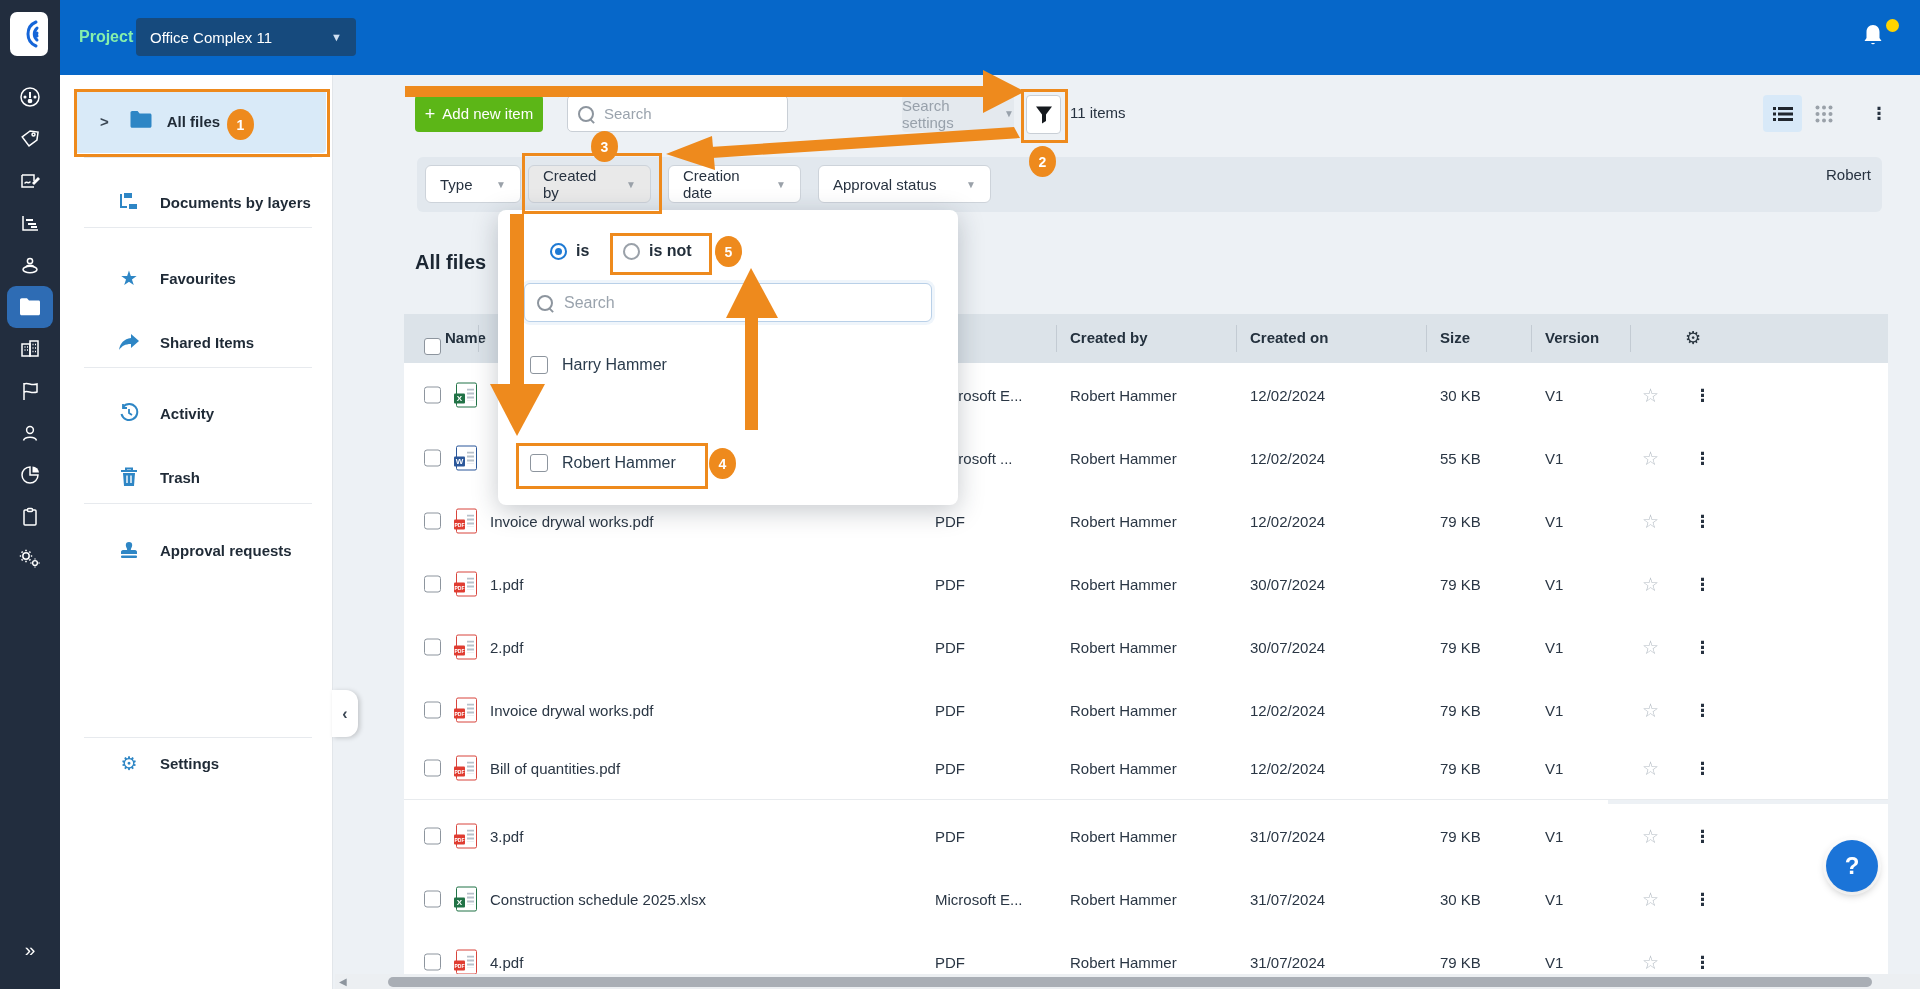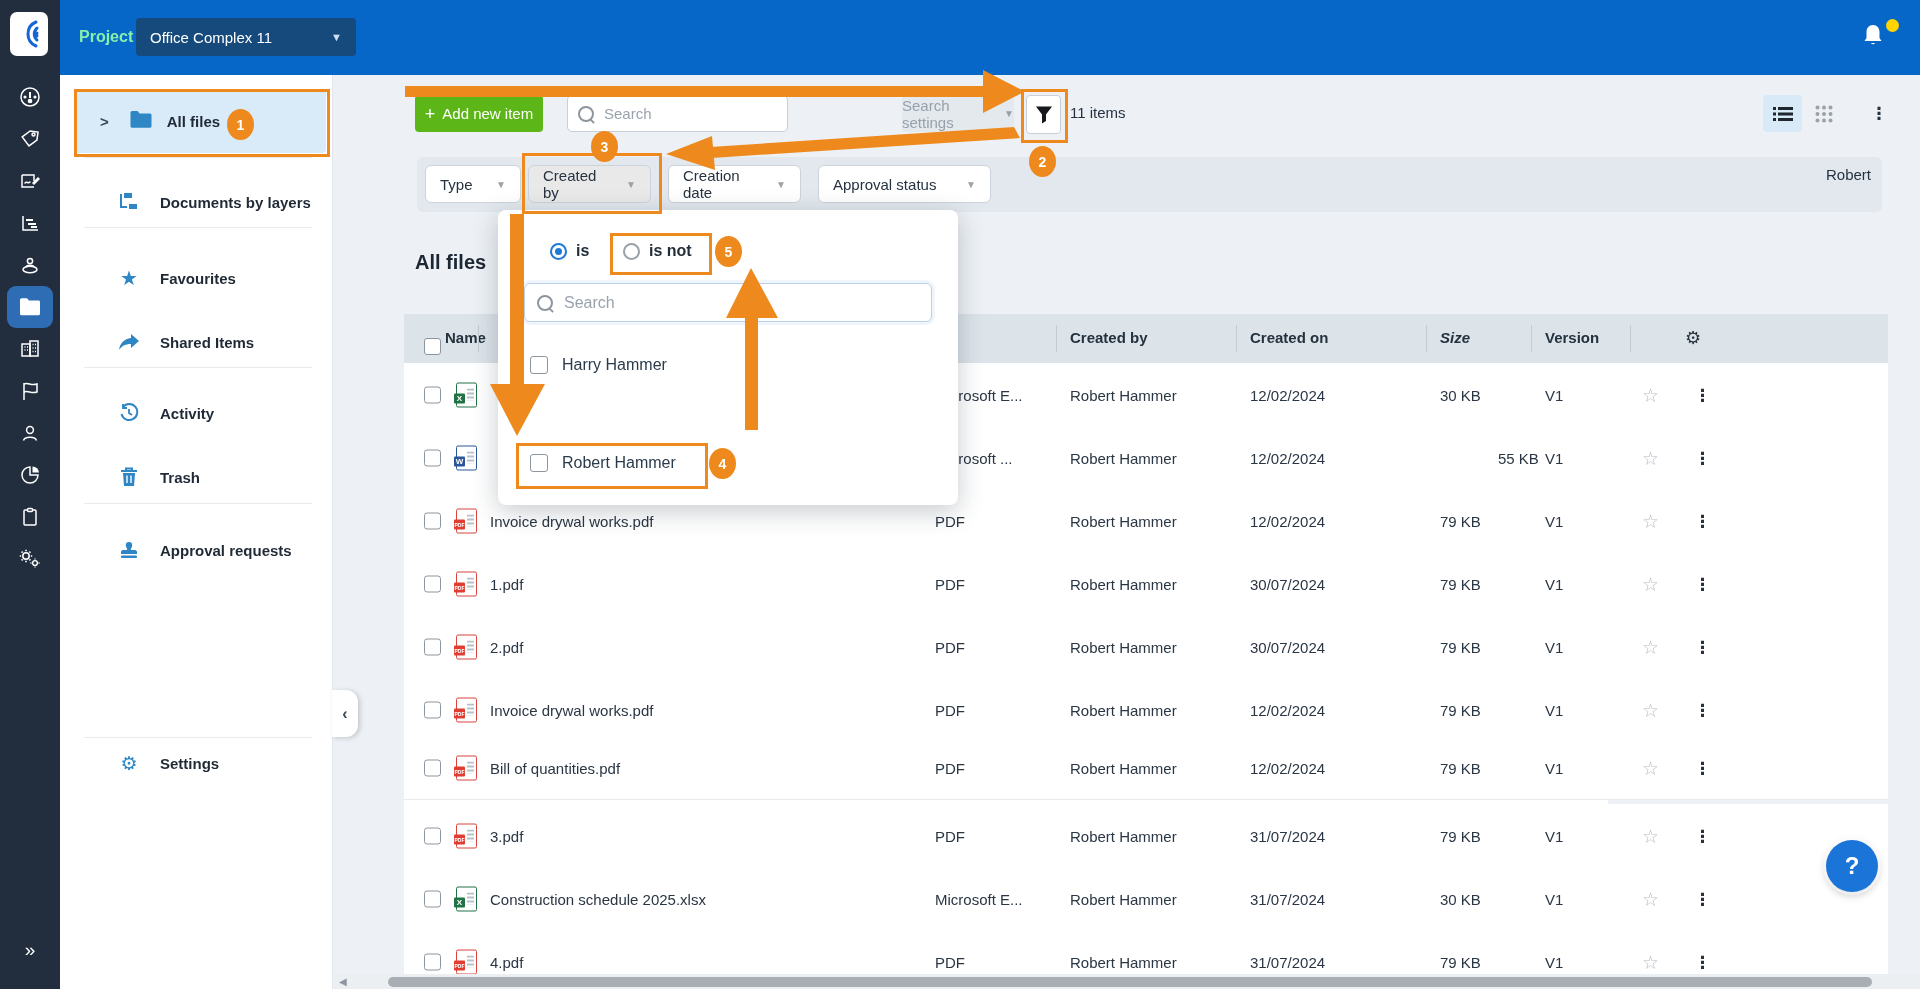--- a/index.html
+++ b/index.html
@@ -394,21 +394,21 @@
 <div id="table" class="abs">
   <div class="thead abs">
     <span class="cb" style="left:20px;"></span>
     <span class="hcell" style="left:41px;">Name</span>
     <span class="vdiv" style="left:74px;"></span>
     <span class="vdiv" style="left:652px;"></span>
     <span class="hcell" style="left:666px;">Created by</span>
     <span class="vdiv" style="left:832px;"></span>
     <span class="hcell" style="left:846px;">Created on</span>
     <span class="vdiv" style="left:1022px;"></span>
-    <span class="hcell" style="left:1036px;font-style:italic;">Size</span>
+    <span class="hcell" style="left:1036px;">Size</span>
     <span class="vdiv" style="left:1127px;"></span>
     <span class="hcell" style="left:1141px;">Version</span>
     <span class="vdiv" style="left:1226px;"></span>
     <span class="gear-h">⚙</span>
   </div>
 
   <div class="trow" style="top:49px">
     <span class="cb" style="left:20px"></span>
     <span class="ficon excel">
         <i class="badge">X</i>
@@ -426,21 +426,21 @@
   <div class="trow" style="top:112px">
     <span class="cb" style="left:20px"></span>
     <span class="ficon word">
         <i class="badge">W</i>
         <i class="lines"></i>
       </span>
     <span class="cell" style="left:86px"></span>
     <span class="cell" style="left:531px">Microsoft ...</span>
     <span class="cell" style="left:666px">Robert Hammer</span>
     <span class="cell" style="left:846px">12/02/2024</span>
-    <span class="cell" style="left:1094px">55 KB</span>
+    <span class="cell" style="left:1036px">55 KB</span>
     <span class="cell" style="left:1141px">V1</span>
     <span class="star">☆</span>
     <span class="kebab">⋮</span>
   </div>
   <div class="trow" style="top:175px">
     <span class="cb" style="left:20px"></span>
     <span class="ficon pdf">
         <i class="badge">PDF</i>
         <i class="lines"></i>
       </span>

